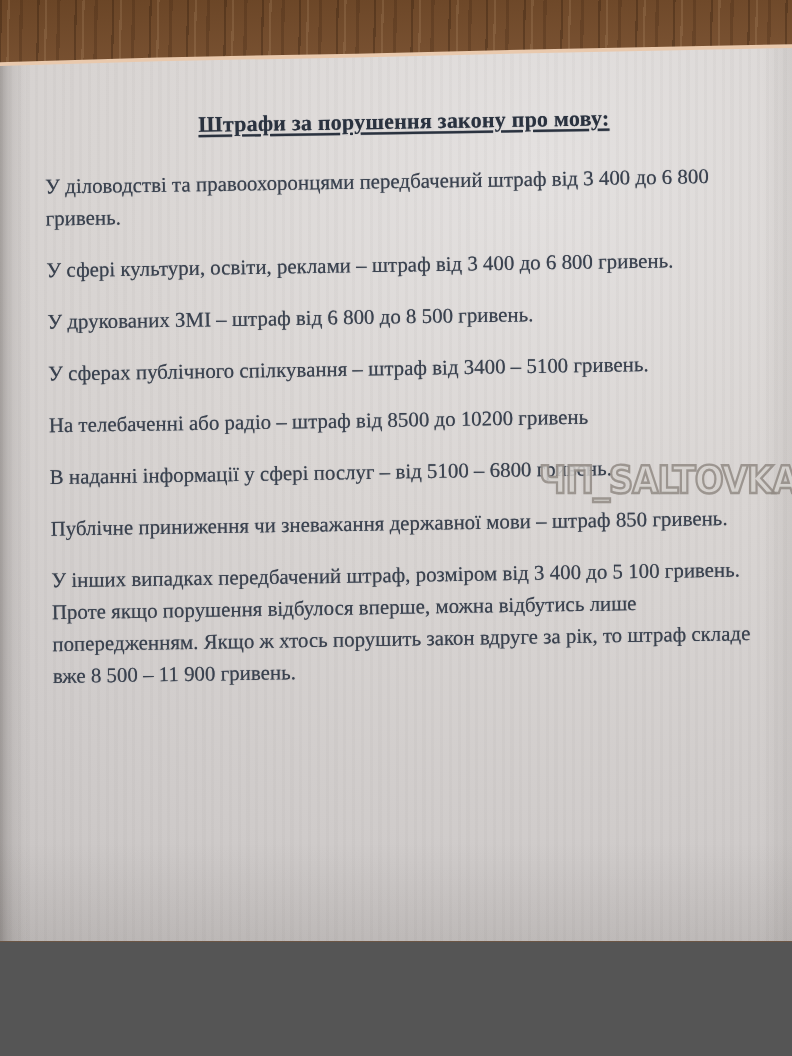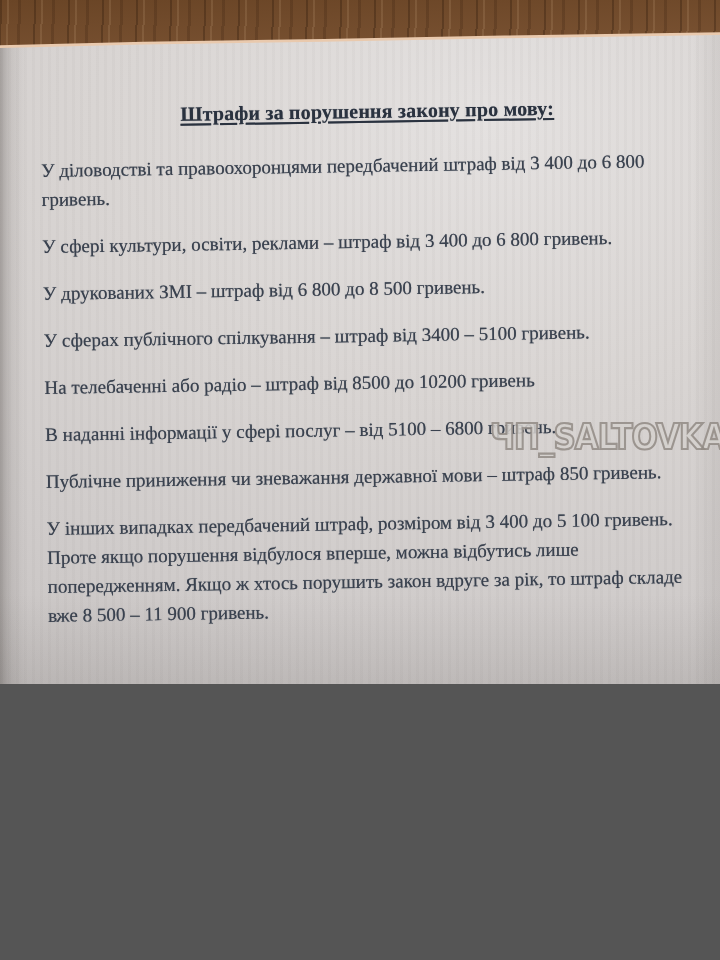--- a/index.html
+++ b/index.html
@@ -4,21 +4,21 @@
 <style>
   html, body {
     margin: 0; padding: 0;
     width: 720px; height: 960px;
     overflow: hidden;
     background: #555;
     font-family: "Liberation Serif", serif;
   }
   .photo {
     position: relative;
-    width: 720px; height: 684px;
+    width: 720px; height: 856px;
     overflow: hidden;
     background: #6f4a2c;
   }
   
   .wood {
     position: absolute; left: 0; top: 0; right: 0; height: 120px;
     background:
       repeating-linear-gradient(91.2deg,
         rgba(35,18,6,0.28) 0 2px, rgba(0,0,0,0) 2px 7px,
         rgba(244,210,168,0.12) 7px 9px, rgba(0,0,0,0) 9px 18px,

